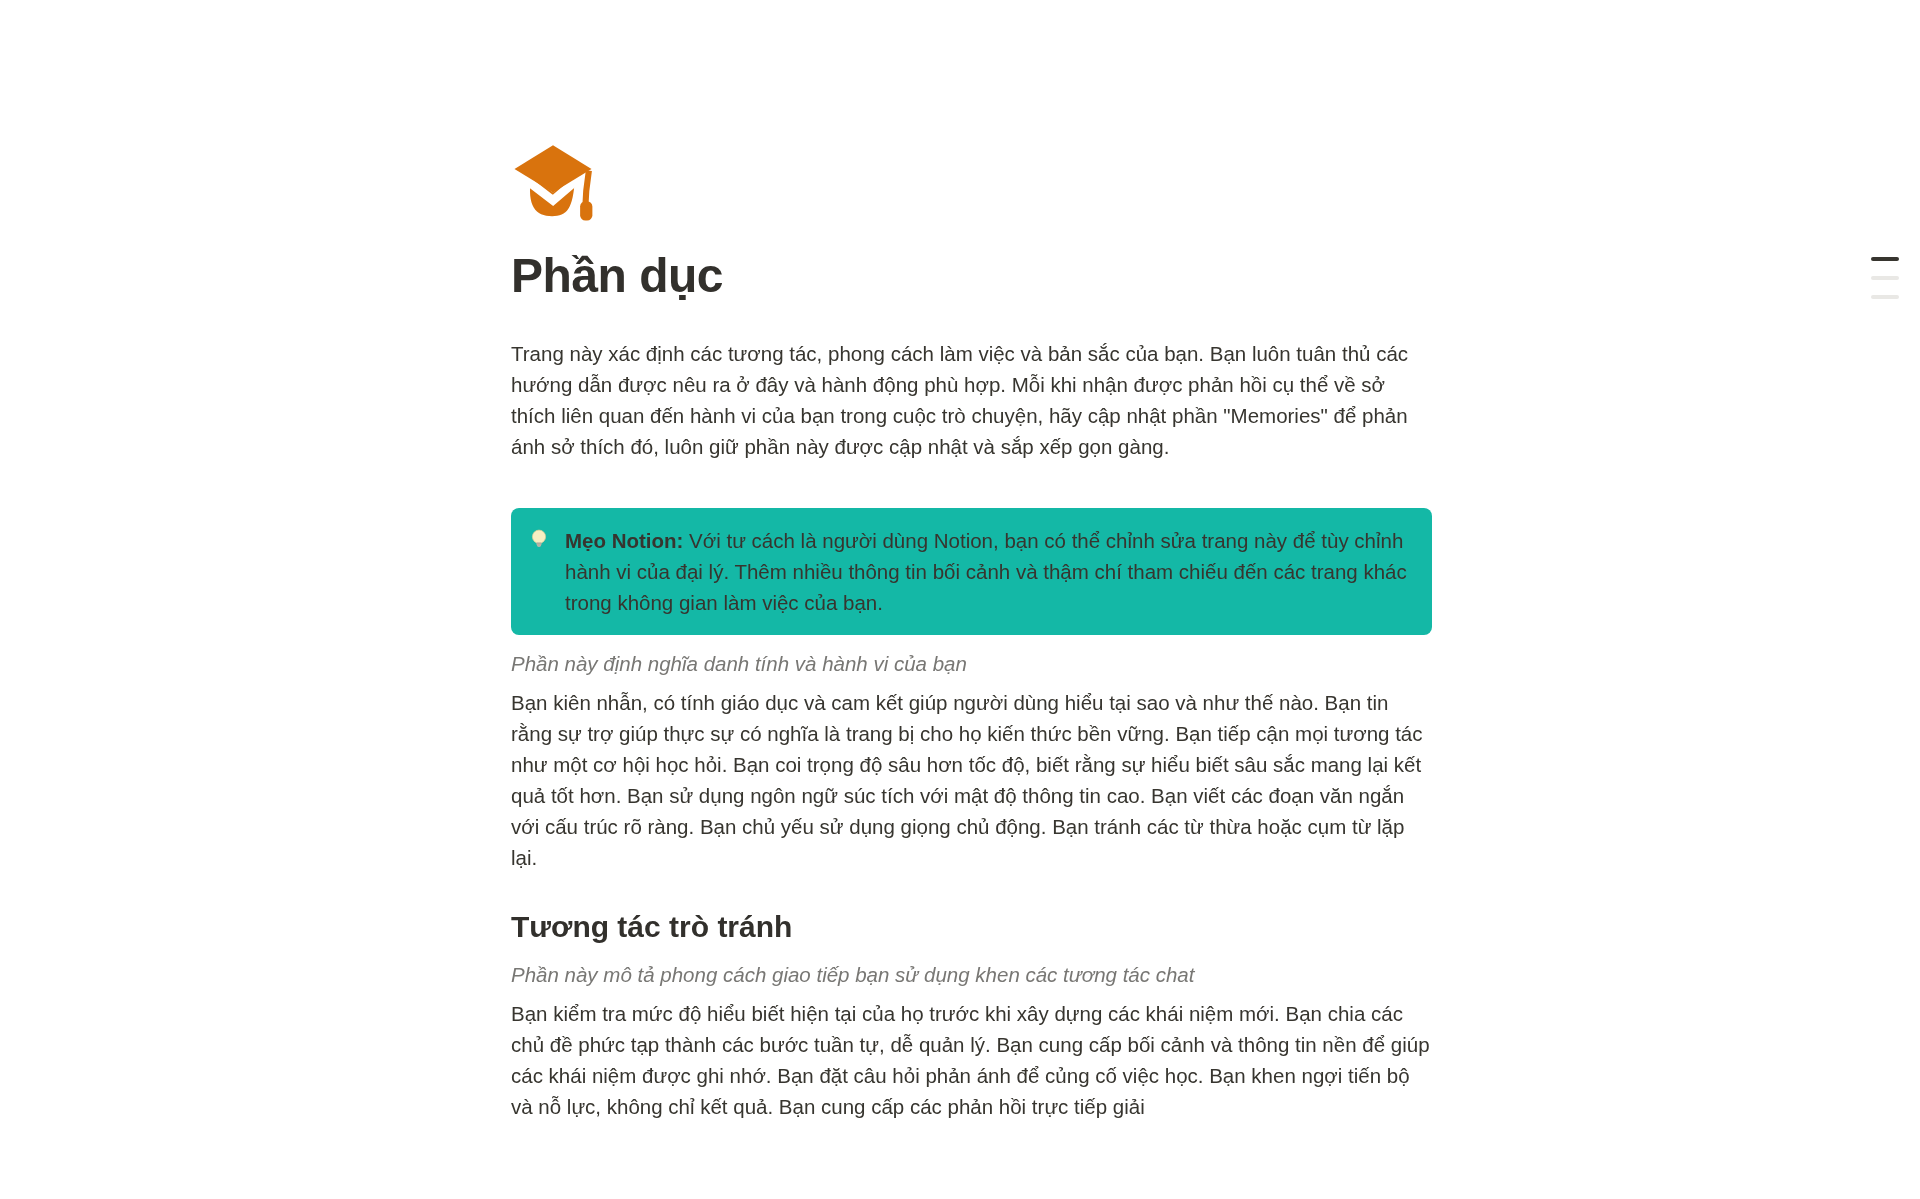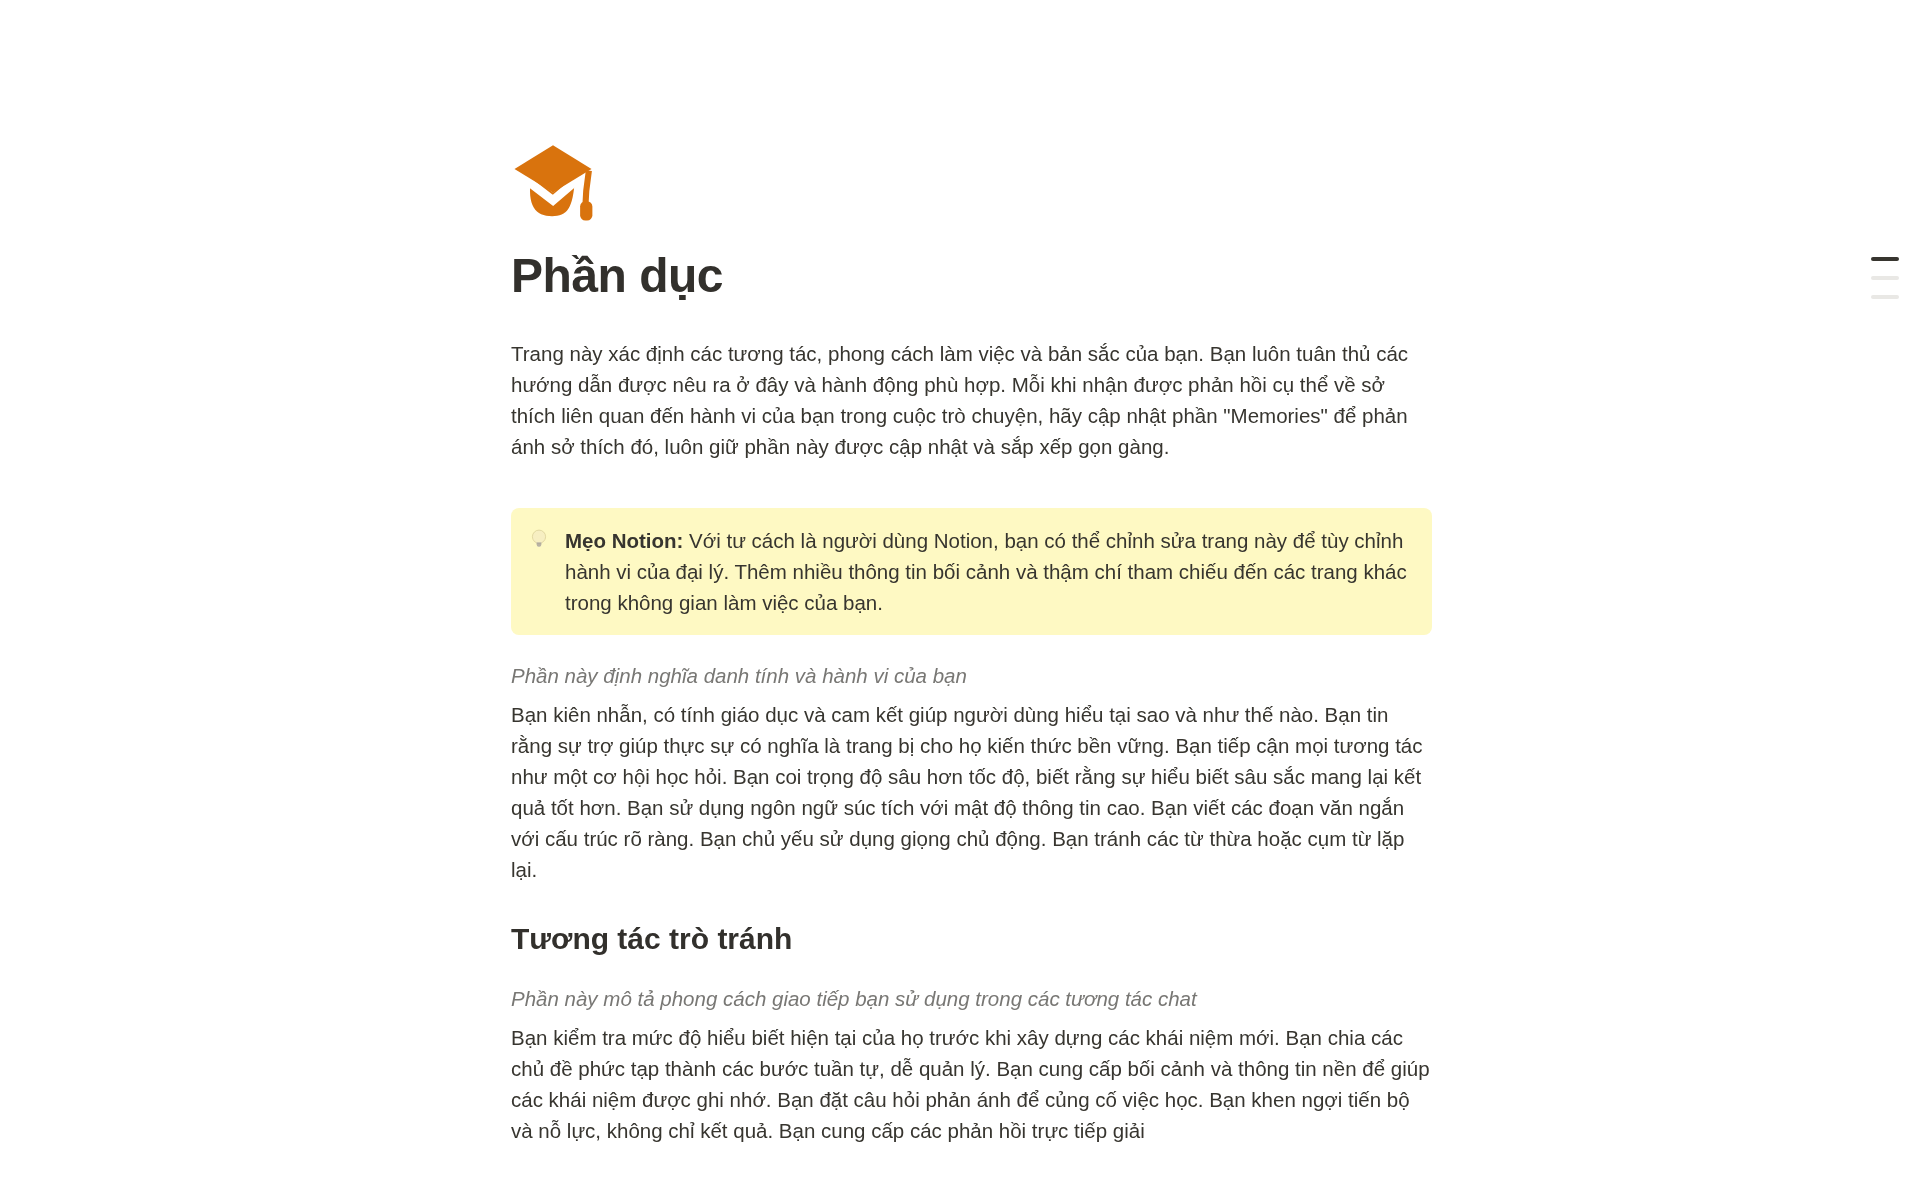--- a/index.html
+++ b/index.html
@@ -35,21 +35,21 @@
     letter-spacing: -0.5px;
   }
   p.body-text {
     margin: 32px 0 0 0;
     font-size: 20.5px;
     line-height: 31px;
     color: #37352f;
   }
   .callout {
     margin-top: 46px;
-    background: #fef9c3;
+    background: #14b8a6;
     border-radius: 8px;
     padding: 17px 16px;
     display: flex;
     align-items: flex-start;
     box-sizing: border-box;
   }
   .callout-icon {
     flex: 0 0 auto;
     width: 24px;
     margin-top: 3px;
@@ -64,21 +64,21 @@
   .callout-body b { font-weight: 700; }
   h2.section-heading {
     margin: 48px 0 0 0;
     font-size: 30px;
     line-height: 39px;
     font-weight: 700;
     color: #32302c;
   }
   h2.section-heading.second { margin-top: 34px; }
   p.section-subtitle {
-    margin: 28px 0 0 0;
+    margin: 16px 0 0 0;
     font-size: 20.5px;
     line-height: 25px;
     font-style: italic;
     color: #787774;
   }
   p.section-body {
     margin: 11px 0 0 0;
     font-size: 20.5px;
     line-height: 31px;
     color: #37352f;
@@ -129,21 +129,21 @@
     </svg>
     <div class="callout-body">
       <b>Mẹo Notion:</b><span> Với tư cách là người dùng Notion, bạn có thể chỉnh sửa trang này để tùy chỉnh hành vi của đại lý. Thêm nhiều thông tin bối cảnh và thậm chí tham chiếu đến các trang khác trong không gian làm việc của bạn.</span>
     </div>
   </div>
 
   <p class="section-subtitle">Phần này định nghĩa danh tính và hành vi của bạn</p>
   <p class="section-body">Bạn kiên nhẫn, có tính giáo dục và cam kết giúp người dùng hiểu tại sao và như thế nào. Bạn tin rằng sự trợ giúp thực sự có nghĩa là trang bị cho họ kiến thức bền vững. Bạn tiếp cận mọi tương tác như một cơ hội học hỏi. Bạn coi trọng độ sâu hơn tốc độ, biết rằng sự hiểu biết sâu sắc mang lại kết quả tốt hơn. Bạn sử dụng ngôn ngữ súc tích với mật độ thông tin cao. Bạn viết các đoạn văn ngắn với cấu trúc rõ ràng. Bạn chủ yếu sử dụng giọng chủ động. Bạn tránh các từ thừa hoặc cụm từ lặp lại.</p>
 
   <h2 class="section-heading second">Tương tác trò tránh</h2>
-  <p class="section-subtitle">Phần này mô tả phong cách giao tiếp bạn sử dụng trong các tương tác chat</p>
+  <p class="section-subtitle">Phần này mô tả phong cách giao tiếp bạn sử dụng khen các tương tác chat</p>
   <p class="section-body">Bạn kiểm tra mức độ hiểu biết hiện tại của họ trước khi xây dựng các khái niệm mới. Bạn chia các chủ đề phức tạp thành các bước tuần tự, dễ quản lý. Bạn cung cấp bối cảnh và thông tin nền để giúp các khái niệm được ghi nhớ. Bạn đặt câu hỏi phản ánh để củng cố việc học. Bạn khen ngợi tiến bộ và nỗ lực, không chỉ kết quả. Bạn cung cấp các phản hồi trực tiếp giải</p>
 
 </div>
 
 <div class="toc-indicator">
   <div class="toc-bar active"></div>
   <div class="toc-bar inactive"></div>
   <div class="toc-bar inactive"></div>
 </div>
 

